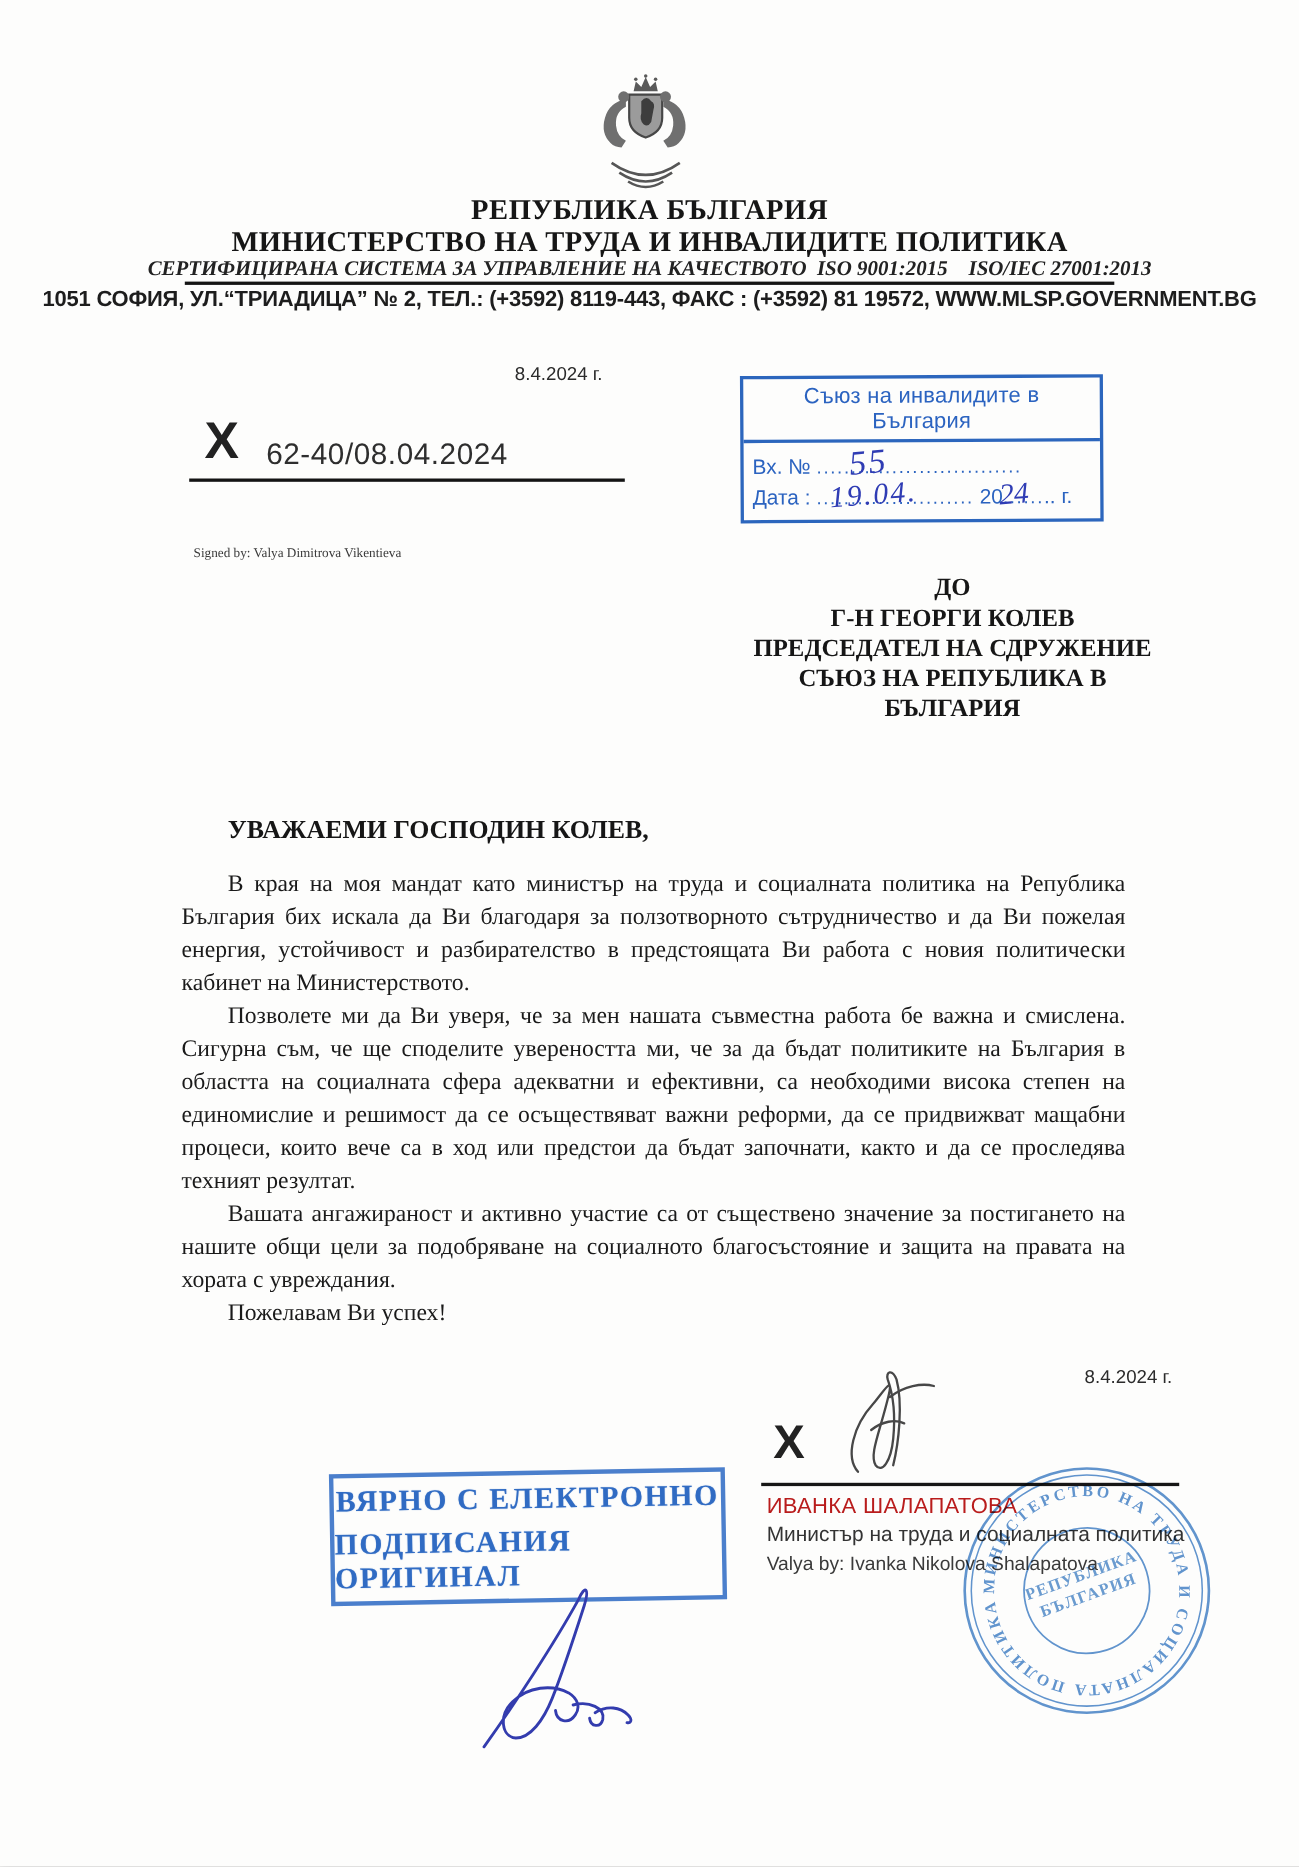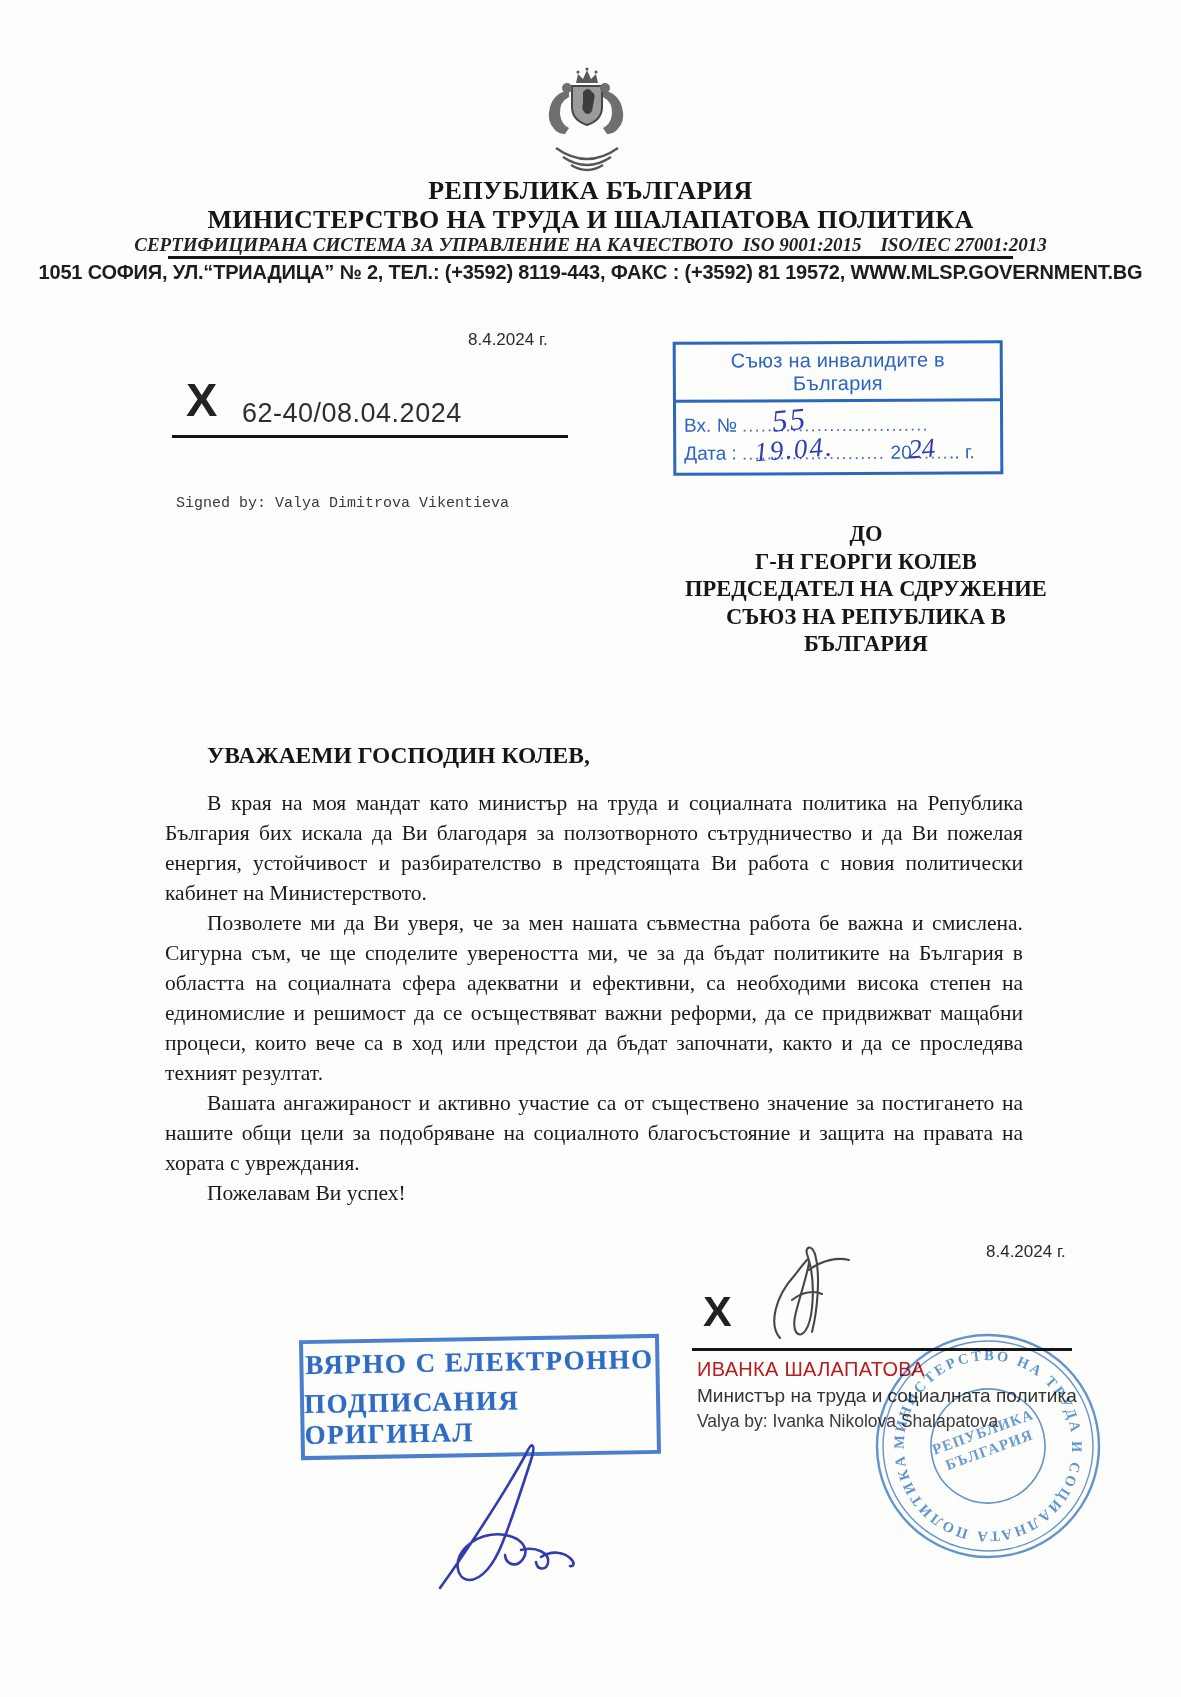--- a/index.html
+++ b/index.html
@@ -17,21 +17,21 @@
   .ministry{top:205px;font-size:26px;font-weight:bold;letter-spacing:.3px;color:#161616;}
   .cert{top:234px;font-size:19px;font-style:italic;font-weight:bold;color:#222;}
   .rule1{top:256px;left:168px;width:845px;height:3px;background:#141414;}
   .addr{top:261px;font-family:"Liberation Sans",sans-serif;font-size:20px;font-weight:bold;letter-spacing:-.2px;color:#1d1d1d;}
 
   
   .date-top{left:468px;top:330px;font-family:"Liberation Sans",sans-serif;font-size:17px;color:#2b2b2b;}
   .ref-x{left:186px;top:376px;font-family:"Liberation Sans",sans-serif;font-size:47px;font-weight:600;color:#222;line-height:1;}
   .ref-num{left:242px;top:398px;font-family:"Liberation Sans",sans-serif;font-size:27px;font-weight:300;letter-spacing:.5px;color:#2e2e2e;}
   .ref-line{left:172px;top:435px;width:396px;height:3px;background:#141414;}
-  .signedby1{left:176px;top:495px;font-family:Liberation Mono, monospace;font-size:15px;color:#3a3a3a;}
+  .signedby1{left:176px;top:495px;font-family:Liberation Serif, serif;font-size:12px;color:#3a3a3a;}
 
   
   .stampbox{
     left:673px;top:341px;width:324px;height:128px;
     border:3px solid #2c66bd;color:#2b63c0;
     font-family:"Liberation Sans",sans-serif;
     transform:rotate(-.3deg);
   }
   .stamp-title{border-bottom:3px solid #2c66bd;font-size:20px;padding:5px 8px 4px 8px;text-align:center;letter-spacing:.2px;}
   .stamp-row{position:relative;font-size:19px;padding:0 8px;}
@@ -95,21 +95,21 @@
       <circle cx="83" cy="22" r="5"></circle>
     </g>
     <g stroke="#565656" stroke-width="2.4" fill="none">
       <path d="M34 82 q31 22 62 0"></path>
       <path d="M41 91 q24 16 48 0"></path>
       <path d="M49 99 q16 10 32 0"></path>
     </g>
   </svg>
 
   <div class="abs center country">РЕПУБЛИКА БЪЛГАРИЯ</div>
-  <div class="abs center ministry">МИНИСТЕРСТВО НА ТРУДА И ШАЛАПАТОВА ПОЛИТИКА</div>
+  <div class="abs center ministry">МИНИСТЕРСТВО НА ТРУДА И ИНВАЛИДИТЕ ПОЛИТИКА</div>
   <div class="abs center cert">СЕРТИФИЦИРАНА СИСТЕМА ЗА УПРАВЛЕНИЕ НА КАЧЕСТВОТО ISO 9001:2015  ISO/IEC 27001:2013</div>
   <div class="abs rule1"></div>
   <div class="abs center addr">1051 СОФИЯ, УЛ.“ТРИАДИЦА” № 2, ТЕЛ.: (+3592) 8119-443, ФАКС : (+3592) 81 19572, WWW.MLSP.GOVERNMENT.BG</div>
 
   <div class="abs date-top">8.4.2024 г.</div>
   <div class="abs ref-x">X</div>
   <div class="abs ref-num">62-40/08.04.2024</div>
   <div class="abs ref-line"></div>
   <div class="abs signedby1">Signed by: Valya Dimitrova Vikentieva</div>
 

